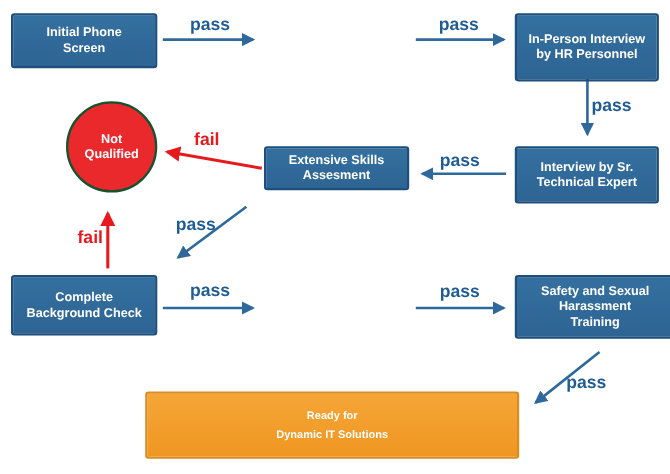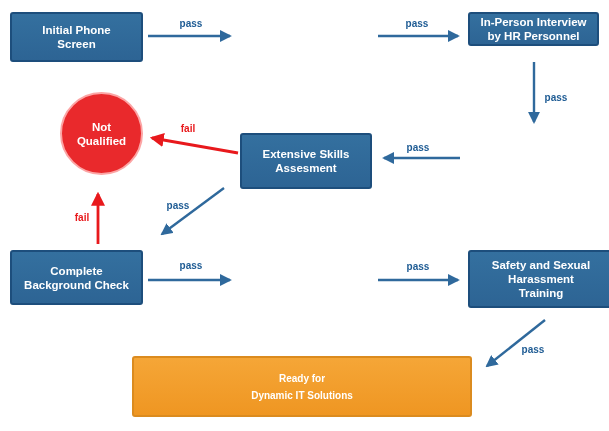--- a/index.html
+++ b/index.html
@@ -11,30 +11,30 @@
     position:absolute; box-sizing:border-box;
     display:flex; align-items:center; justify-content:center;
     text-align:center; color:#ffffff; font-weight:bold;
     font-size:11.5px; line-height:14px; white-space:pre-line;
   }
   .rect {
     background:linear-gradient(180deg,#34709f 0%,#2d6494 100%);
     border:2px solid #1d4e7c; border-radius:3px;
   }
   .circle {
-    background:#e9292c; border:2px solid #fca5a5; border-radius:50%;
+    background:#e9292c; border:2px solid #14532d; border-radius:50%;
   }
   .terminal {
     background:linear-gradient(180deg,#f5a637 0%,#ef9622 100%);
     border:2px solid #db8b1f; border-radius:3px;
     font-size:10px; line-height:17px;
   }
   .edge-label {
     position:absolute; transform:translate(-50%,-50%);
-    font-weight:bold; font-size:10px; white-space:nowrap;
+    font-weight:bold; font-size:16px; white-space:nowrap;
   }
   .edge-label.pass { color:#1f5c94; }
   .edge-label.fail { color:#e8191c; }
   svg.arrows { position:absolute; left:0; top:0; width:609px; height:431px; }
   svg.arrows line.blue { stroke:#2f699c; stroke-width:2.4; }
   svg.arrows line.red  { stroke:#e8191c; stroke-width:2.8; }
 </style>
 </head>
 <body>
 
@@ -58,25 +58,27 @@
     <line class="red" x1="98" y1="244" x2="98" y2="194" marker-end="url(#mred)"></line>
     <line class="blue" x1="148" y1="280" x2="230" y2="280" marker-end="url(#mblue)"></line>
     <line class="blue" x1="378" y1="280" x2="458" y2="280" marker-end="url(#mblue)"></line>
     <line class="blue" x1="545" y1="320" x2="487" y2="366" marker-end="url(#mblue)"></line>
   </svg>
 
   <div class="node rect" style="left:10px;top:12px;width:133px;height:50px">Initial Phone
 Screen</div>
 
 
-  <div class="node rect" style="left:468px;top:12px;width:131px;height:34px">In-Person Interview
+  <div class="node rect" style="left:468px;top:12px;width:131px;height:62px">In-Person Interview
 by HR Personnel</div>
 
+  <div class="node rect" style="left:468px;top:133px;width:131px;height:52px">Interview by Sr.
+Technical Expert</div>
 
-  <div class="node rect" style="left:240px;top:133px;width:132px;height:56px">Extensive Skills
+  <div class="node rect" style="left:240px;top:133px;width:132px;height:40px">Extensive Skills
 Assesment</div>
 
   <div class="node circle" style="left:60px;top:92px;width:83px;height:83px">Not
 Qualified</div>
 
   <div class="node rect" style="left:10px;top:250px;width:133px;height:55px">Complete
 Background Check</div>
 
 
   <div class="node rect" style="left:468px;top:250px;width:146px;height:58px">Safety and Sexual

